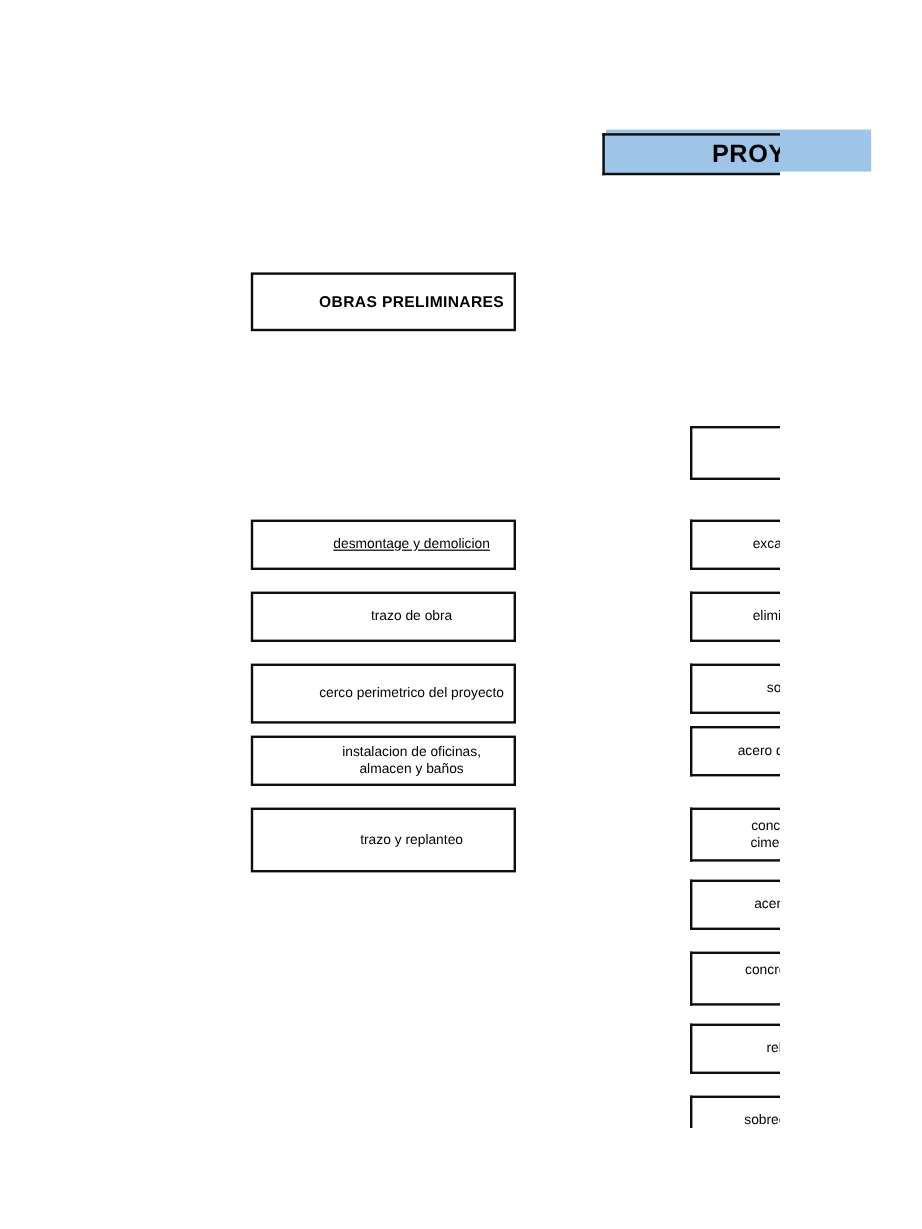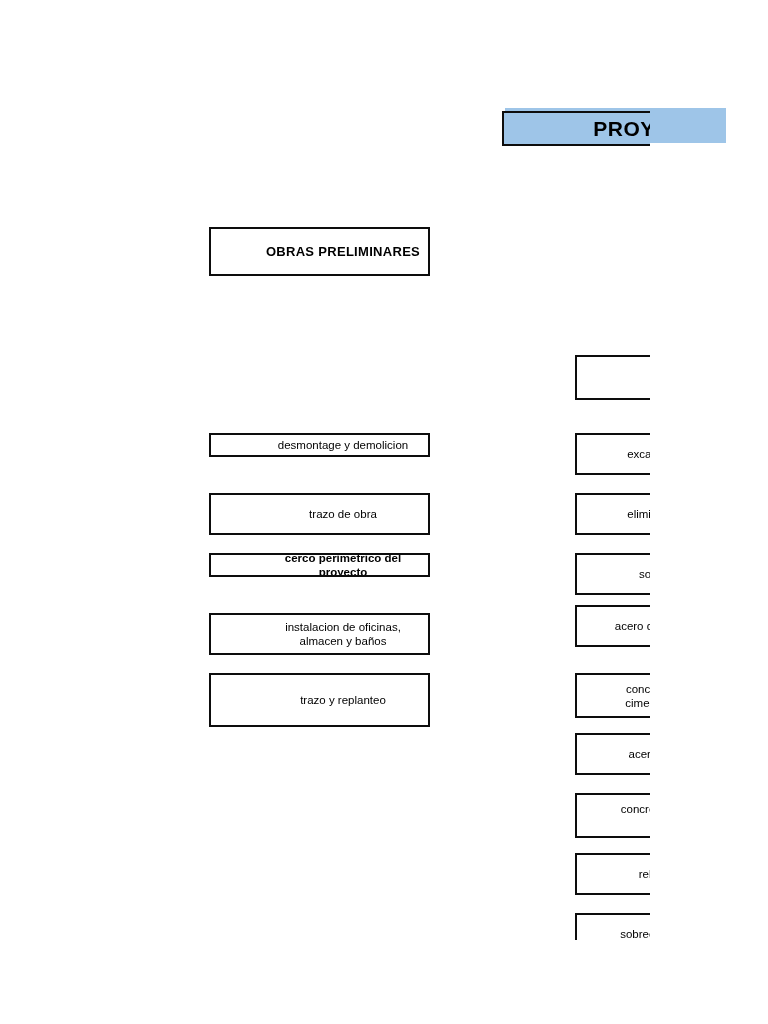--- a/index.html
+++ b/index.html
@@ -138,29 +138,29 @@
   </div>
 
   <div class="clip-bottom">
 
     <div class="col-left">
 
       <div class="node header-node">
         <span class="label">OBRAS PRELIMINARES</span>
       </div>
 
-      <div class="node" style="top:433px; height:24px;">
+      <div class="node" style="top:433px; height:42px;text-decoration:underline;">
         <span class="label">desmontage y demolicion</span>
       </div>
 
       <div class="node" style="top:493px; height:42px;">
         <span class="label">trazo de obra</span>
       </div>
 
-      <div class="node" style="top:553px; height:24px;font-weight:bold;">
+      <div class="node" style="top:553px; height:50px;">
         <span class="label">cerco perimetrico del proyecto</span>
       </div>
 
       <div class="node" style="top:613px; height:42px;">
         <span class="label">instalacion de oficinas, almacen y baños</span>
       </div>
 
       <div class="node" style="top:673px; height:54px;">
         <span class="label">trazo y replanteo</span>
       </div>

